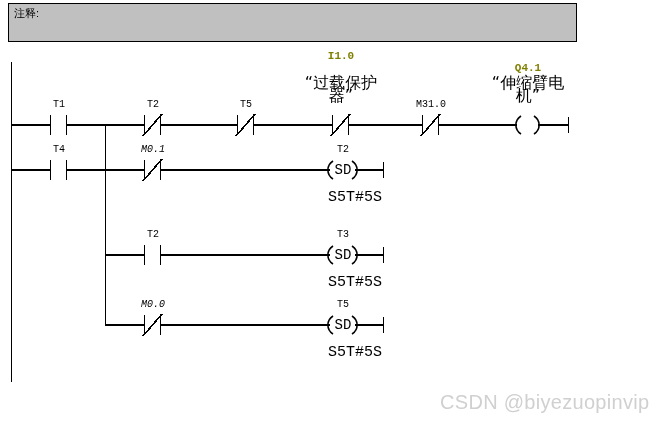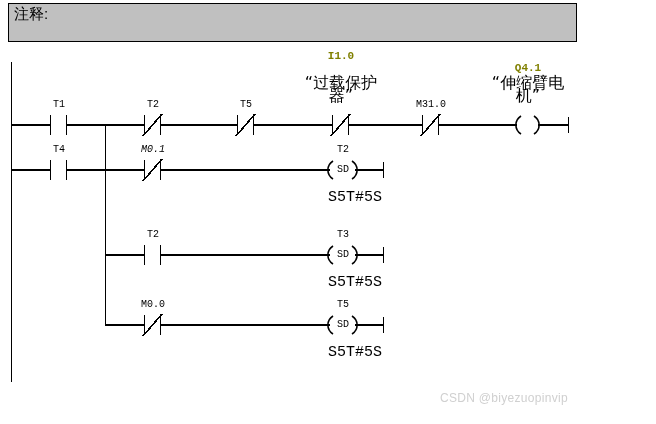--- a/index.html
+++ b/index.html
@@ -25,21 +25,21 @@
     height: 39px;
     background: #c0c0c0;
     border: 1px solid #000000;
     box-sizing: border-box;
   }
   #comment-label {
     position: absolute;
     left: 5px;
     top: 3px;
     font-family: "Liberation Sans", "DejaVu Sans", sans-serif;
-    font-size: 15px;
+    font-size: 11px;
     color: #000000;
     line-height: 13px;
     white-space: nowrap;
   }
 
   
   #network {
     position: absolute;
     left: 0;
     top: 0;
@@ -73,31 +73,31 @@
     font-size: 16px;
     color: #000000;
     font-weight: normal;
     line-height: 13px;
   }
   .lbl.tval {
     font-size: 15px;
     color: #000000;
   }
   .lbl.coiltxt {
-    font-size: 10px;
+    font-size: 14px;
     color: #000000;
   }
 
   
   #watermark {
     position: absolute;
     left: 440px;
     top: 391px;
     font-family: "Liberation Sans", "DejaVu Sans", sans-serif;
-    font-size: 12px;
+    font-size: 20px;
     color: #d0d0d0;
     white-space: nowrap;
     letter-spacing: 0.3px;
   }
 </style>
 </head>
 <body>
 
 <div id="comment-box">
   <div id="comment-label">注释:</div>
@@ -228,21 +228,21 @@
   <div class="lbl" style="left:327px; top:144px; width:32px;">T2</div>
   <div class="lbl coiltxt" style="left:334px; top:164px; width:18px;">SD</div>
   <div class="lbl tval" style="left:325px; top:192px; width:60px;">S5T#5S</div>
 
   <div class="lbl" style="left:138px; top:229px; width:30px;">T2</div>
 
   <div class="lbl" style="left:327px; top:229px; width:32px;">T3</div>
   <div class="lbl coiltxt" style="left:334px; top:249px; width:18px;">SD</div>
   <div class="lbl tval" style="left:325px; top:277px; width:60px;">S5T#5S</div>
 
-  <div class="lbl" style="left:131px; top:299px; width:44px;">M0.0</div>
+  <div class="lbl" style="left:131px; top:299px; width:44px;font-style:italic;">M0.0</div>
 
   <div class="lbl" style="left:327px; top:299px; width:32px;">T5</div>
   <div class="lbl coiltxt" style="left:334px; top:319px; width:18px;">SD</div>
   <div class="lbl tval" style="left:325px; top:347px; width:60px;">S5T#5S</div>
 
 </div>
 
 <div id="watermark">CSDN @biyezuopinvip</div>
 
 </body></html>

